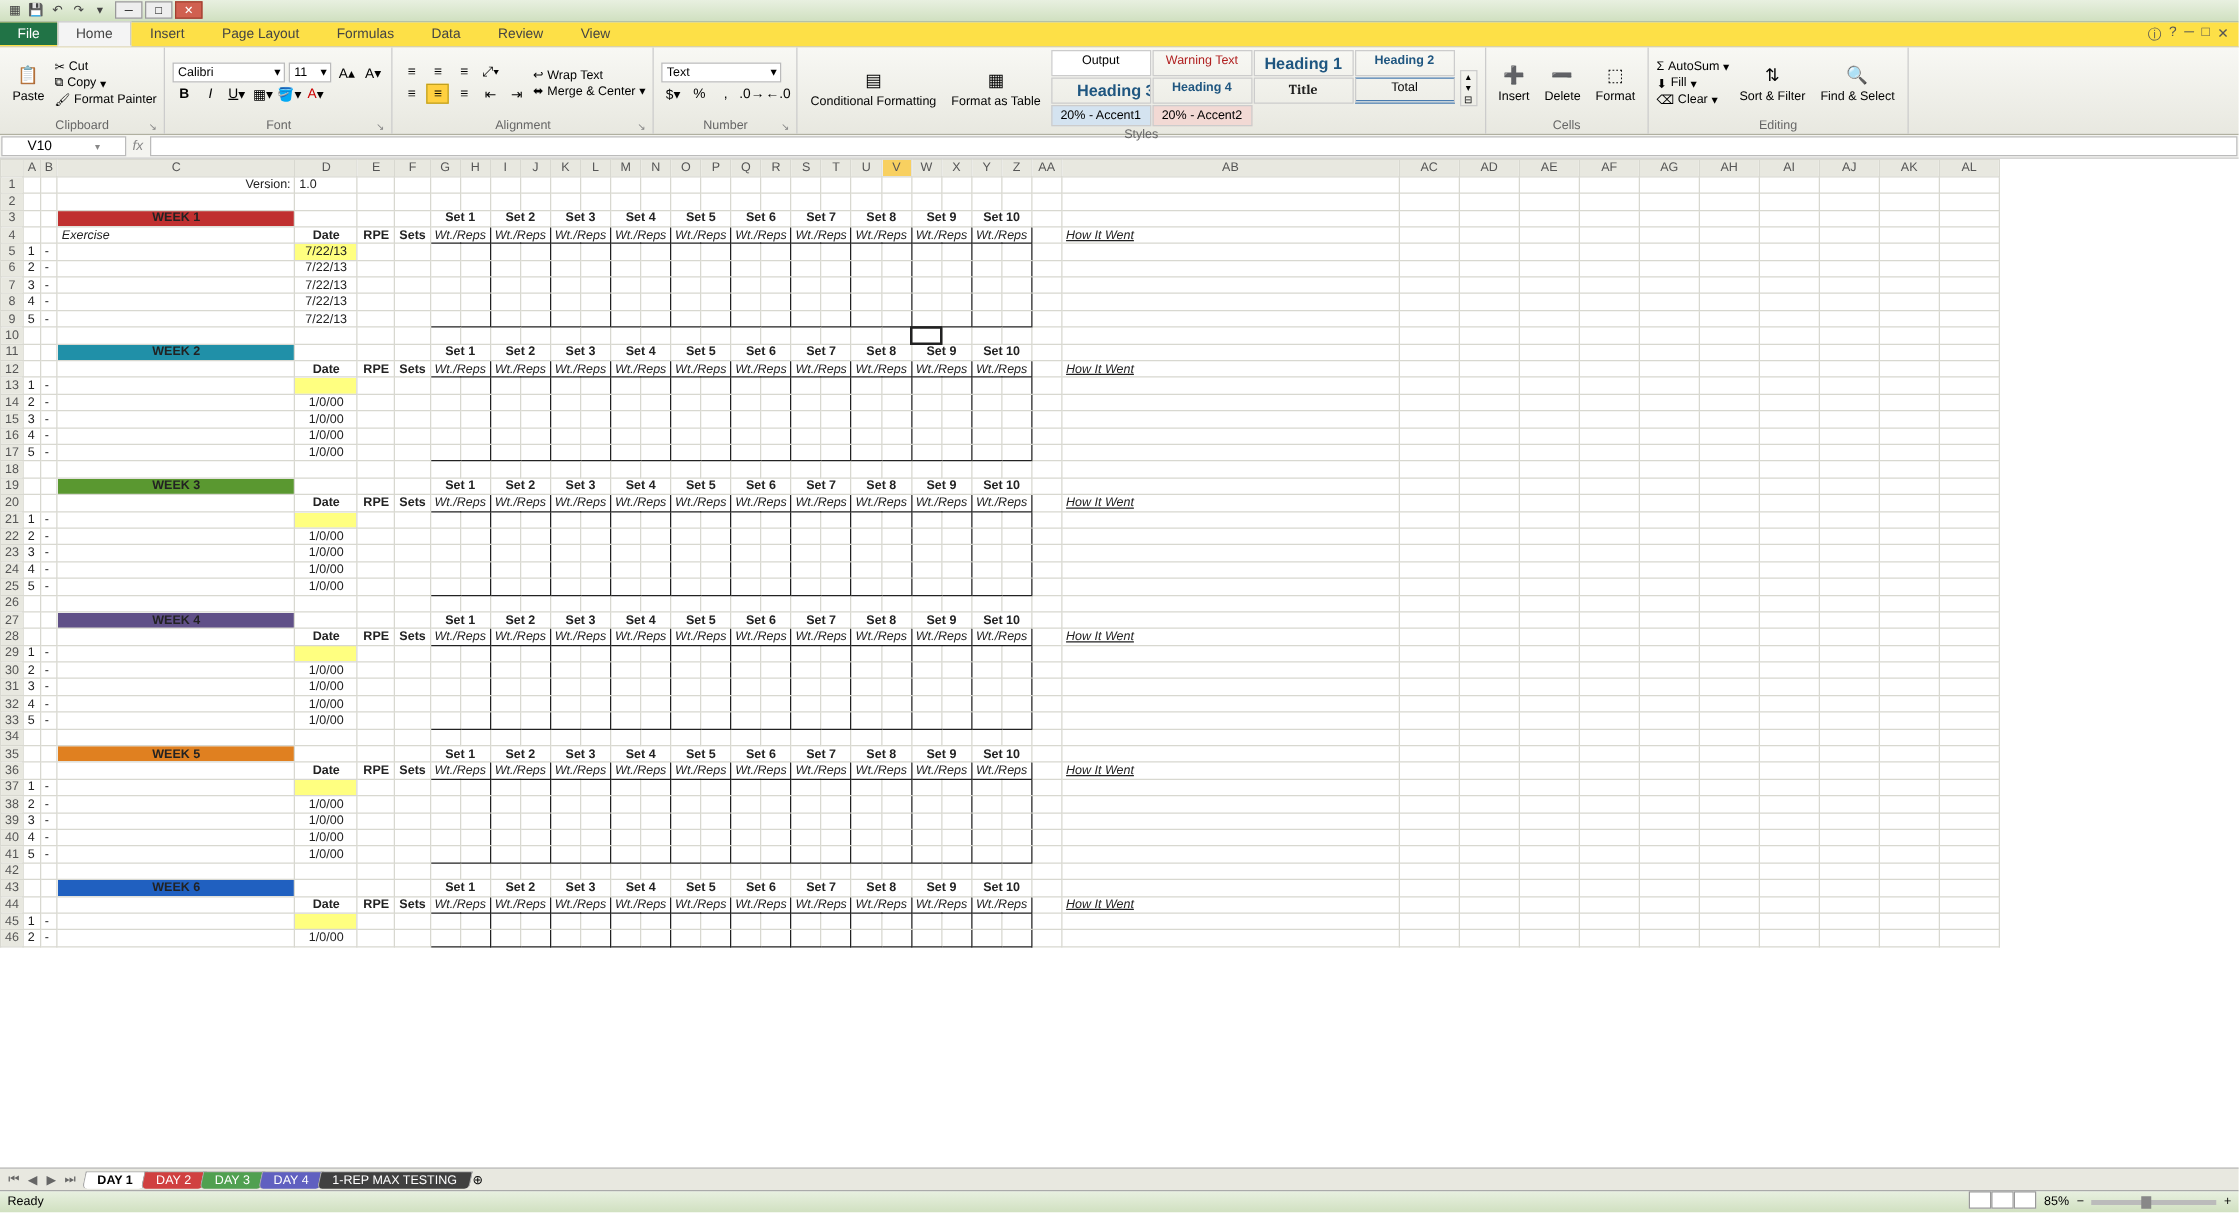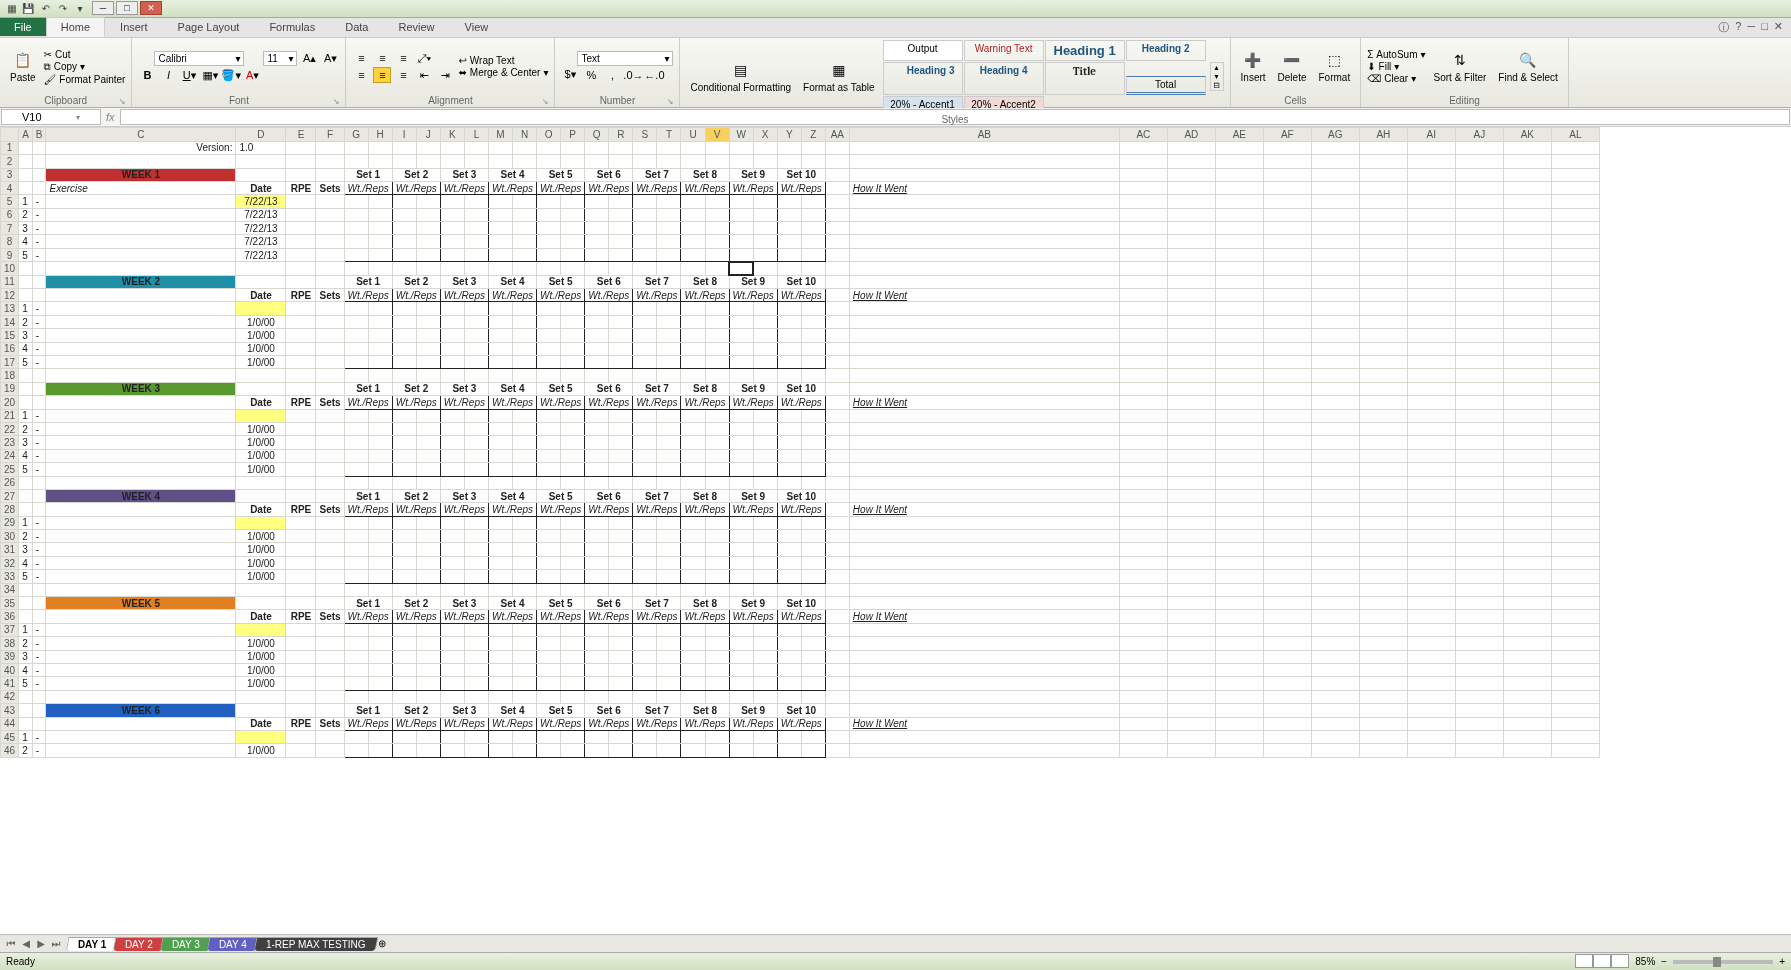--- a/index.html
+++ b/index.html
@@ -8,49 +8,49 @@
 
 .title-bar { height: 18px; background: linear-gradient(#e8f0e0,#d0e0c0); display: flex; align-items: center; border-bottom: 1px solid #a0b090; }
 .title-bar .qa { display: flex; gap: 1px; padding: 0 4px; }
 .title-bar .qa span { width: 16px; height: 16px; display: inline-flex; align-items: center; justify-content: center; font-size: 10px; color: #444; }
 .title-bar .title-text { flex: 1; text-align: center; font-size: 11px; color: #333; }
 .title-bar .win-ctrls { display: flex; gap: 2px; padding-right: 4px; }
 .title-bar .win-ctrls span { width: 22px; height: 14px; border: 1px solid #999; background: #eee; display: inline-flex; align-items: center; justify-content: center; font-size: 9px; }
 .title-bar .win-ctrls .close { background: #d06050; color: #fff; border-color: #a04030; }
 
 
-.ribbon-tabs { height: 20px; background: #e5e5e5; display: flex; align-items: center; border-bottom: 1px solid #ccc; }
+.ribbon-tabs { height: 20px; background: #fde047; display: flex; align-items: center; border-bottom: 1px solid #ccc; }
 .ribbon-tabs .file-tab { background: #217346; color: #fff; padding: 3px 14px; font-size: 11px; }
 .ribbon-tabs .tab { padding: 3px 14px; font-size: 11px; color: #444; border: 1px solid transparent; }
 .ribbon-tabs .tab.active { background: #f4f4f4; border: 1px solid #ccc; border-bottom: 1px solid #f4f4f4; }
 .ribbon-tabs .right-icons { margin-left: auto; display: flex; gap: 6px; padding-right: 8px; font-size: 11px; color: #555; }
 
 
 .ribbon { height: 70px; background: linear-gradient(#f8f8f4,#e8e8e0); display: flex; border-bottom: 1px solid #b0b0a0; font-size: 10px; }
 .ribbon-group { border-right: 1px solid #ccc; padding: 2px 6px 1px; display: flex; flex-direction: column; }
 .ribbon-group .group-body { flex: 1; display: flex; align-items: center; gap: 4px; }
 .ribbon-group .group-label { text-align: center; font-size: 10px; color: #666; padding-top: 1px; position: relative; }
 .ribbon-group .group-label .launcher { position: absolute; right: 0; bottom: 0; font-size: 8px; color: #888; }
 .big-btn { display: flex; flex-direction: column; align-items: center; gap: 2px; padding: 2px 4px; }
 .big-btn .ico { width: 20px; height: 20px; display: flex; align-items: center; justify-content: center; font-size: 14px; }
 .small-stack { display: flex; flex-direction: column; gap: 1px; }
 .small-row { display: flex; align-items: center; gap: 3px; white-space: nowrap; }
-.sel { border: 1px solid #bbb; background: #fff; padding: 1px 3px; display: inline-flex; align-items: center; gap: 3px; margin-left: 16px; }
+.sel { border: 1px solid #bbb; background: #fff; padding: 1px 3px; display: inline-flex; align-items: center; gap: 3px; }
 .btn-ico { width: 18px; height: 16px; display: inline-flex; align-items: center; justify-content: center; border: 1px solid transparent; font-size: 11px; }
 .btn-ico.hl { background: #ffd040; border: 1px solid #c0a020; }
 .styles-gallery { display: grid; grid-template-columns: repeat(4, 80px); gap: 1px; }
 .style-cell { border: 1px solid #ccc; padding: 2px 4px; font-size: 10px; text-align: center; white-space: nowrap; overflow: hidden; }
 .style-cell.out { background: #fff; }
 .style-cell.warn { color: #b02020; }
 .style-cell.h1 { color: #1f5680; font-weight: bold; font-size: 13px; }
 .style-cell.h2 { color: #1f5680; font-weight: bold; }
-.style-cell.h3 { color: #1f5680; font-weight: bold; font-size: 10px; padding-left: 20px; }
+.style-cell.h3 { color: #1f5680; font-weight: bold; font-size: 13px; padding-left: 20px; }
 .style-cell.h4 { color: #1f5680; font-weight: bold; font-size: 10px; }
 .style-cell.title { color: #222; font-weight: bold; font-size: 11px; font-family: Cambria, serif; }
-.style-cell.total { border-top: 1px solid #4a7cb0; border-bottom: 3px double #4a7cb0; margin-top: 14px; }
+.style-cell.total { border-top: 1px solid #4a7cb0; border-bottom: 3px double #4a7cb0; }
 .style-cell.acc1 { background: #d4e3f0; }
 .style-cell.acc2 { background: #f2d9d4; }
 .styles-scroll { display: flex; flex-direction: column; border: 1px solid #ccc; width: 14px; }
 .styles-scroll span { flex:1; display:flex; align-items:center; justify-content:center; font-size:8px; }
 
 
 .fbar-row { height: 20px; display: flex; align-items: stretch; border-bottom: 1px solid #ccc; background: #f4f4f0; }
 .name-box { width: 100px; border: 1px solid #bbb; background: #fff; display: flex; align-items: center; padding: 0 20px; margin: 1px; }
 .name-box .dd { margin-left: auto; font-size: 8px; color: #888; }
 .fx-btns { display: flex; align-items: center; padding: 0 4px; gap: 4px; color: #888; }

